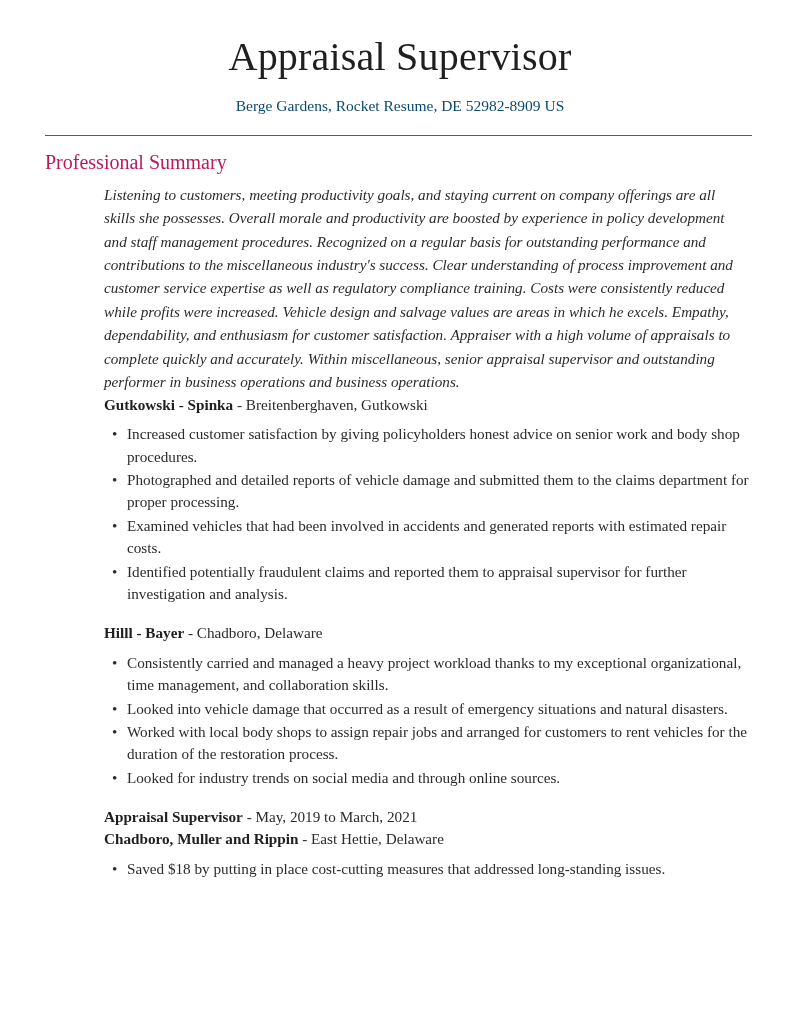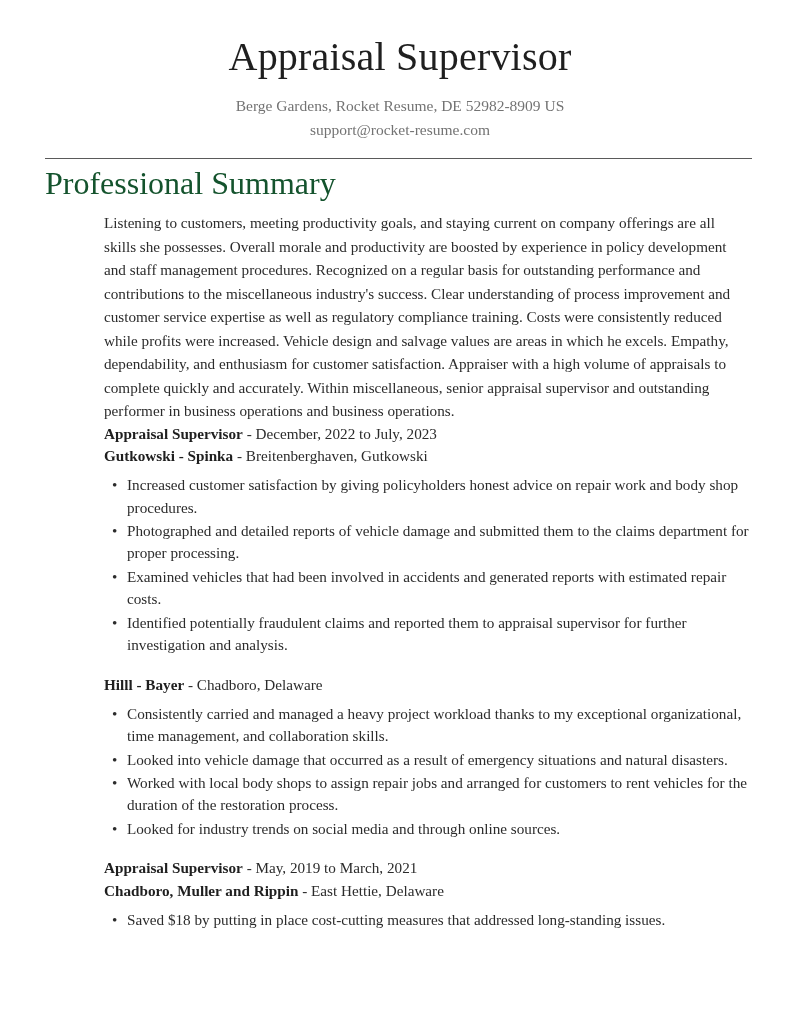--- a/index.html
+++ b/index.html
@@ -33,51 +33,52 @@
     font-size: 40px;
     font-weight: 400;
     letter-spacing: 0.2px;
     line-height: 1.15;
     color: #1f1f1f;
     margin: 0 0 14px 0;
   }
   .contact-line {
     font-size: 15.5px;
     line-height: 1.52;
-    color: #737373;
+    color: #0c4a6e;
   }
 
   .rule {
     height: 0;
     border-top: 1.6px solid #5a5a5a;
     margin: 17px 48px 0 45px;
   }
 
   
   .section {
     padding: 0 48px 0 45px;
   }
   .section-title {
-    font-size: 32px;
+    font-size: 20px;
     font-weight: 400;
-    color: #14532d;
+    color: #be185d;
     line-height: 1.2;
-    margin: 5px 0 9px 0;
+    margin: 14px 0 9px 0;
   }
   .section-body {
     padding-left: 59px;
   }
 
   .summary-text {
     font-size: 15.2px;
     line-height: 1.545;
     color: #2b2b2b;
     margin: 0;
     text-align: left;
     padding-right: 4px;
+    font-style: italic;
   }
 
   
   .job {
     margin-bottom: 17px;
   }
   .job:last-child { margin-bottom: 0; }
 
   .job-line {
     font-size: 15.2px;
@@ -121,41 +122,39 @@
   }
 </style>
 </head>
 <body>
 
 <div class="page">
 
   <div class="header">
     <h1 class="doc-title">Appraisal Supervisor</h1>
     <div class="contact-line">Berge Gardens, Rocket Resume, DE 52982-8909 US</div>
-    <div class="contact-line">support@rocket-resume.com</div>
   </div>
 
   <div class="rule"></div>
 
   <div class="section">
     <h2 class="section-title">Professional Summary</h2>
     <div class="section-body">
       <p class="summary-text">Listening to customers, meeting productivity goals, and staying current on company offerings are all skills she possesses. Overall morale and productivity are boosted by experience in policy development and staff management procedures. Recognized on a regular basis for outstanding performance and contributions to the miscellaneous industry's success. Clear understanding of process improvement and customer service expertise as well as regulatory compliance training. Costs were consistently reduced while profits were increased. Vehicle design and salvage values are areas in which he excels. Empathy, dependability, and enthusiasm for customer satisfaction. Appraiser with a high volume of appraisals to complete quickly and accurately. Within miscellaneous, senior appraisal supervisor and outstanding performer in business operations and business operations.</p>
     </div>
   </div>
 
   <div class="section work-section">
     <div class="section-body" id="jobs-container">
         <div class="job">
-          <div class="job-line"><span class="job-strong">Appraisal Supervisor</span><span class="job-sep"> - </span><span>December, 2022 to July, 2023</span></div>
           <div class="job-line"><span class="job-strong">Gutkowski - Spinka</span><span class="job-sep"> - </span><span>Breitenberghaven, Gutkowski</span></div>
           <ul class="bullets">
             <li>
               <span class="bullet-dot">•</span>
-              <span class="bullet-text">Increased customer satisfaction by giving policyholders honest advice on repair work and body shop procedures.</span>
+              <span class="bullet-text">Increased customer satisfaction by giving policyholders honest advice on senior work and body shop procedures.</span>
             </li>
             <li>
               <span class="bullet-dot">•</span>
               <span class="bullet-text">Photographed and detailed reports of vehicle damage and submitted them to the claims department for proper processing.</span>
             </li>
             <li>
               <span class="bullet-dot">•</span>
               <span class="bullet-text">Examined vehicles that had been involved in accidents and generated reports with estimated repair costs.</span>
             </li>
             <li>

